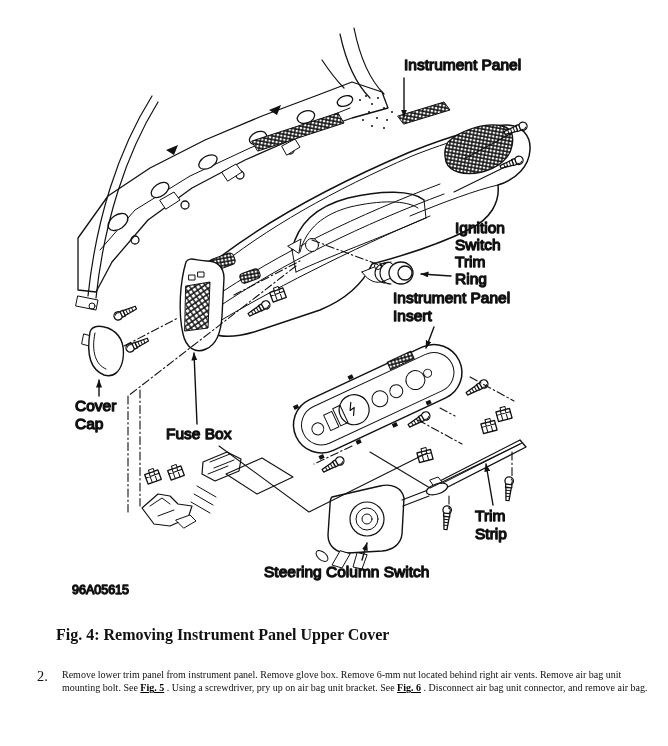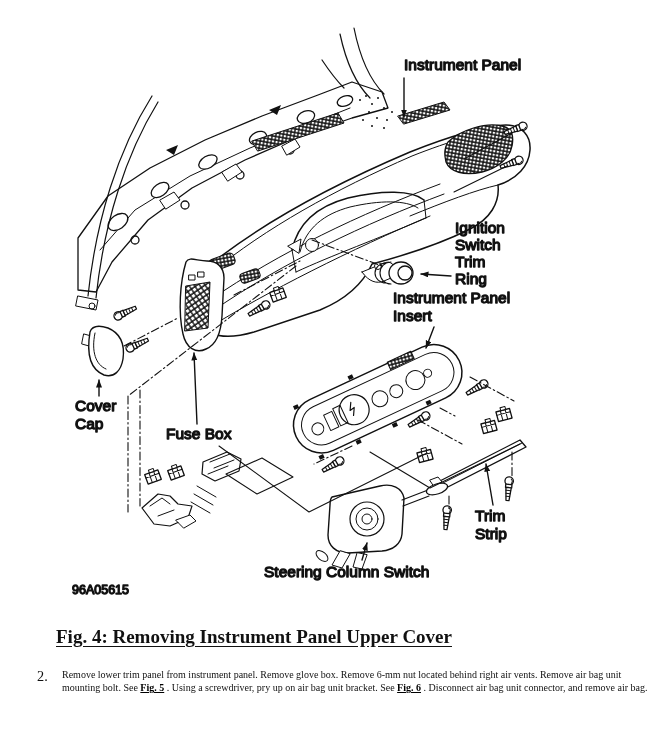--- a/index.html
+++ b/index.html
@@ -1,22 +1,22 @@
 <!DOCTYPE html>
 <html><head>
 <meta charset="utf-8">
 <style>
   html,body{margin:0;padding:0;background:#ffffff;}
   body{width:668px;height:746px;position:relative;font-family:"Liberation Serif",serif;color:#111;}
   #figure{position:absolute;left:0;top:0;width:644px;height:612px;text-align:center;}
   svg text{font-family:"Liberation Sans",sans-serif;fill:#111;}
   .lbl{font-size:15.5px;}
   .code{font-size:12.5px;}
-  #caption{position:absolute;left:56px;top:626px;font-size:19px;font-weight:bold;
-           text-decoration:underline;text-underline-offset:3px;font-family:"Liberation Serif",serif;}
+  #caption{position:absolute;left:56px;top:626px;font-size:16px;font-weight:bold;
+           text-underline-offset:3px;font-family:"Liberation Serif",serif;}
   #step{position:absolute;left:37px;top:668px;width:614px;display:flex;}
   #step .num{width:25px;flex:0 0 25px;font-size:14.3px;}
   #step .txt{width:589px;font-size:10px;line-height:1.34;}
   .figlink{font-weight:bold;text-decoration:underline;color:#000;cursor:pointer;}
 </style>
 </head>
 <body>
 
 <div id="figure">
 <svg width="668" height="612" viewBox="0 0 668 612" xmlns="http://www.w3.org/2000/svg" fill="none" stroke="#111" stroke-width="1.3" stroke-linecap="round" stroke-linejoin="round">

